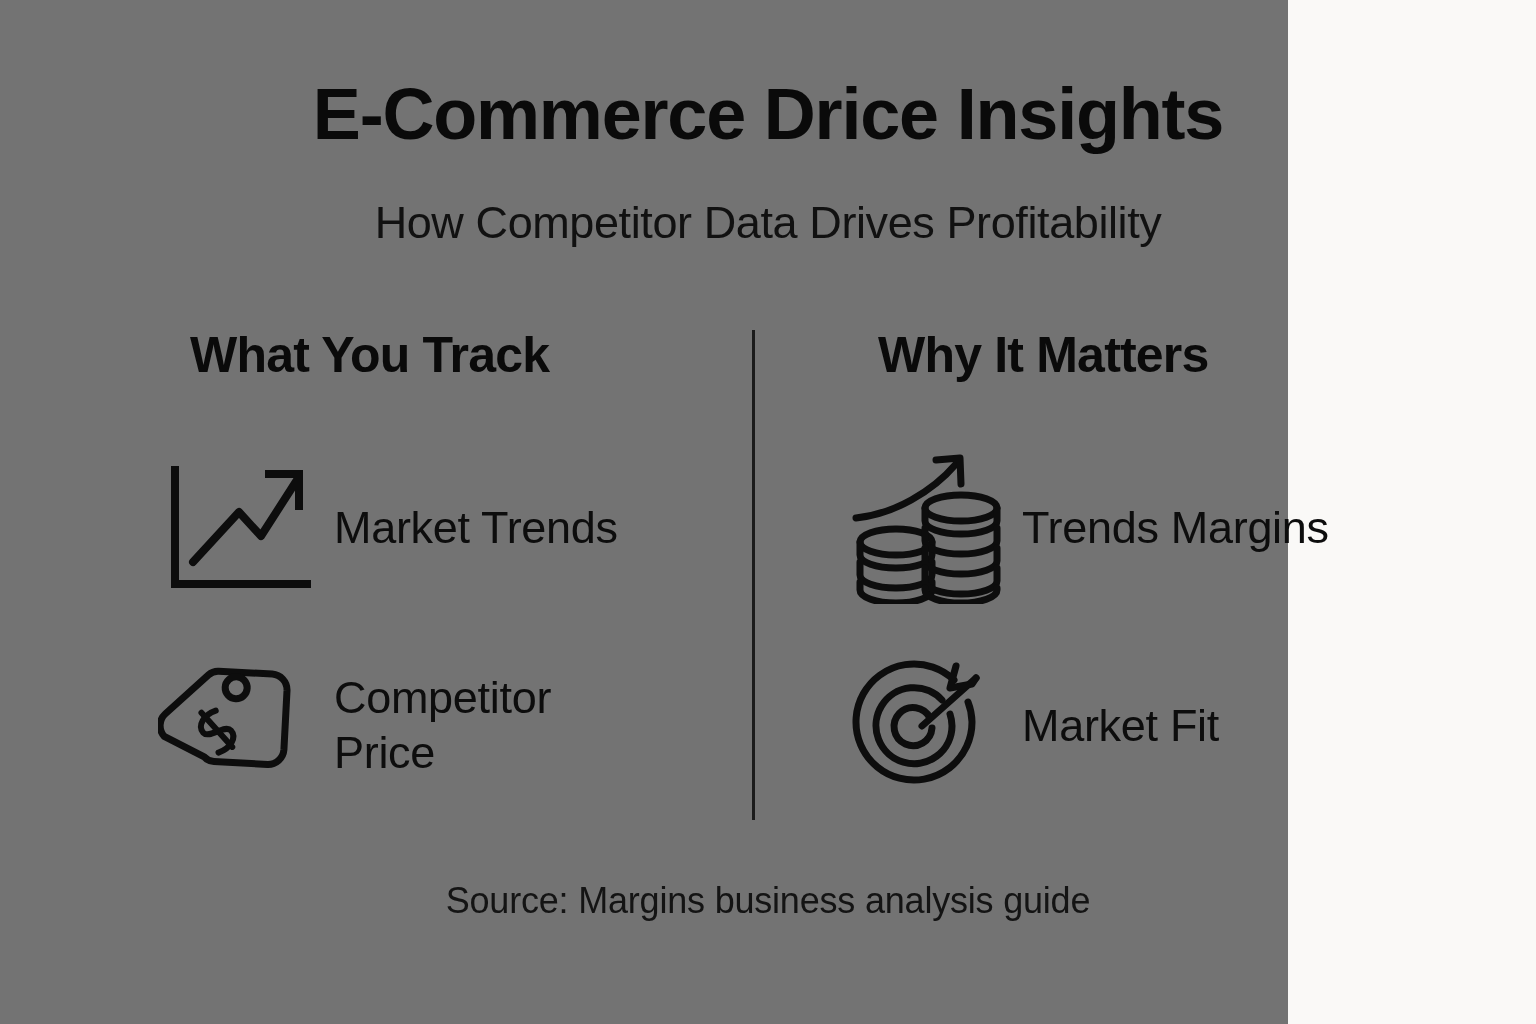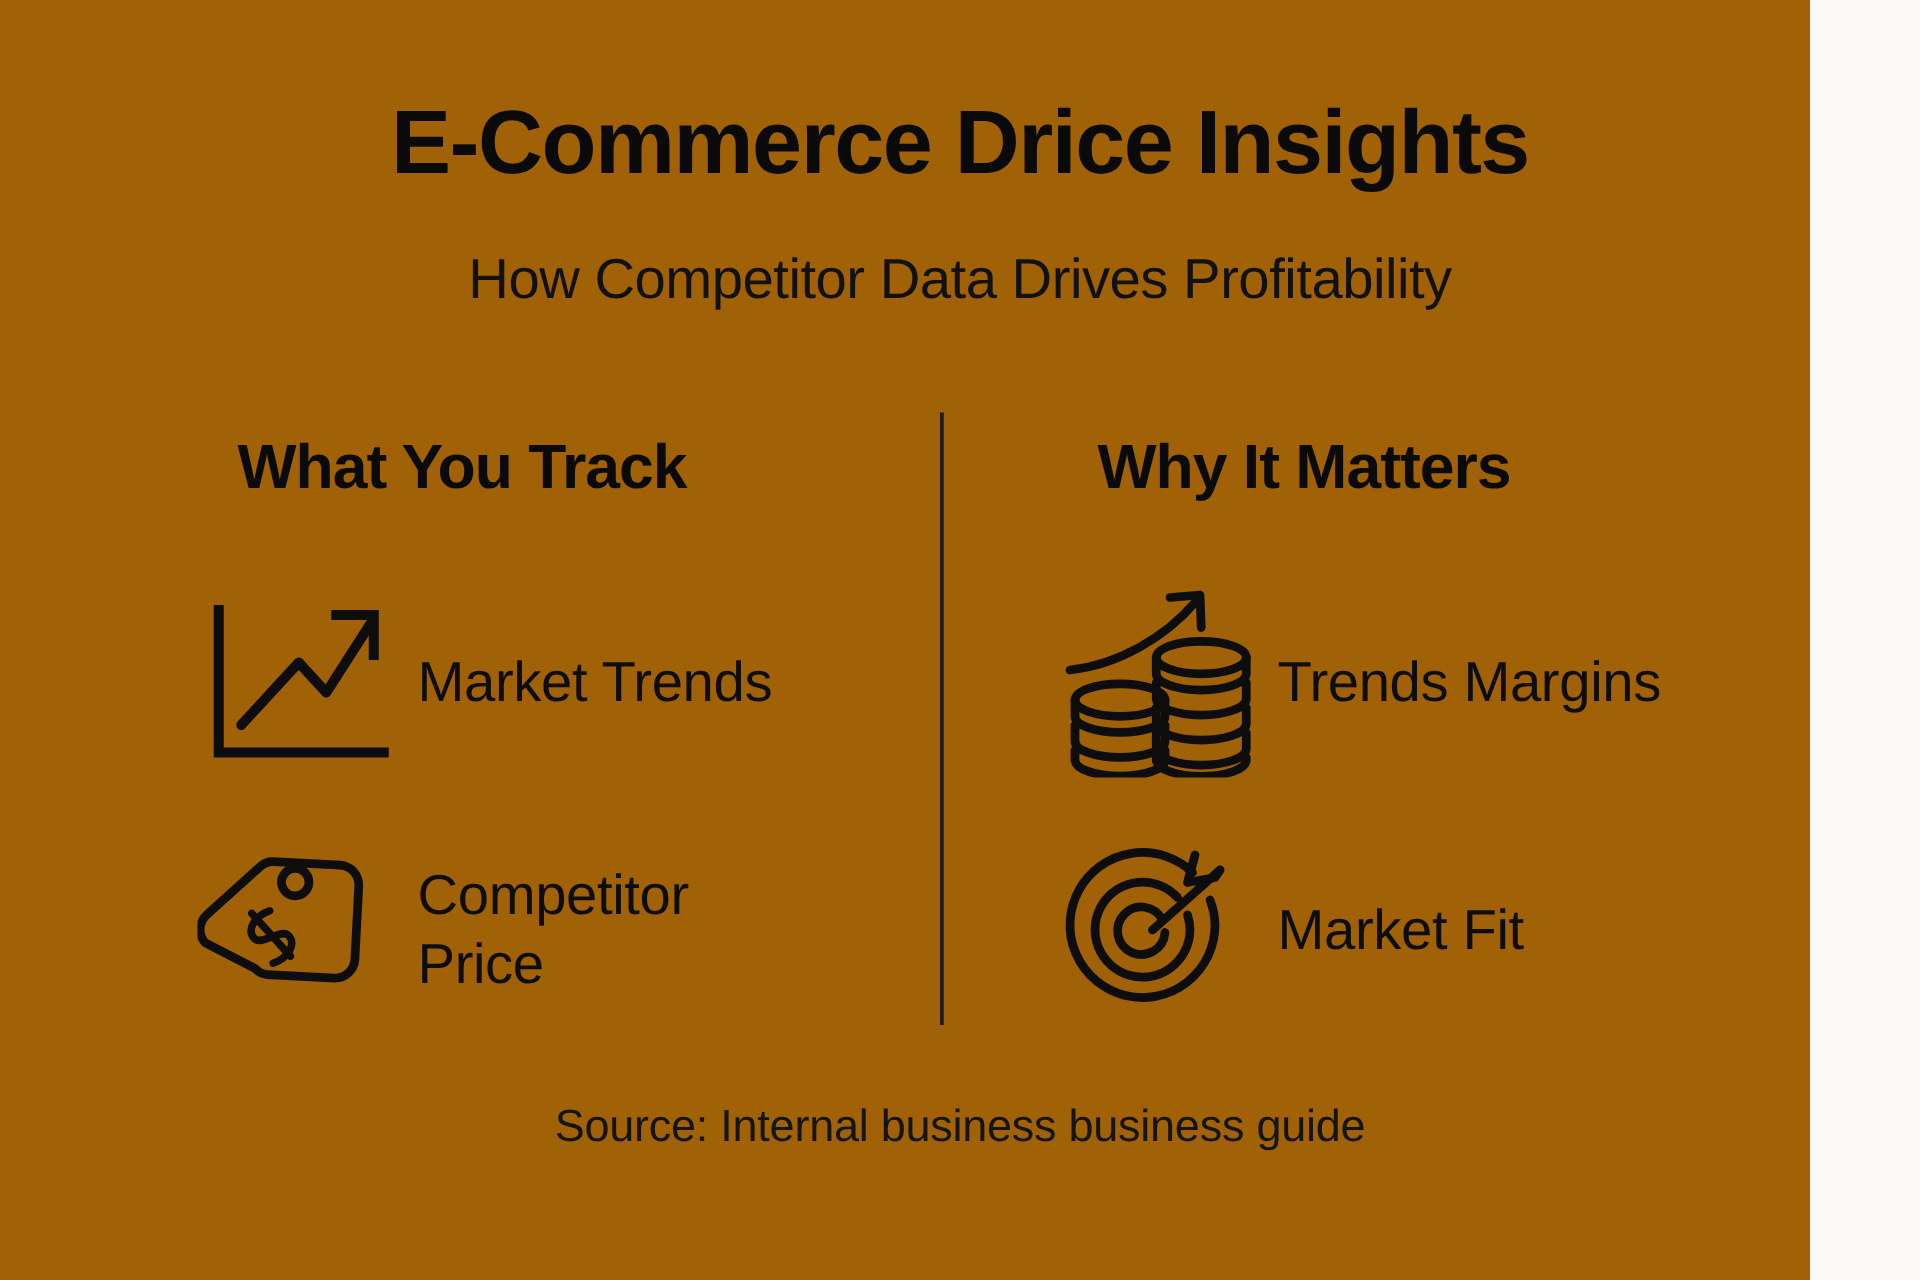--- a/index.html
+++ b/index.html
@@ -10,23 +10,23 @@
     width: 1536px;
     height: 1024px;
     background: #faf9f7;
     font-family: "Liberation Sans", sans-serif;
     color: #0d0d0d;
     overflow: hidden;
   }
 
   #infographic {
     position: relative;
-    width: 1448px;
+    width: 1288px;
     height: 1024px;
-    background: #a16207;
+    background: #737373;
   }
 
   
   .header {
     position: absolute;
     top: 78px;
     left: 0;
     width: 1536px;
     text-align: center;
   }
@@ -61,21 +61,21 @@
   .divider {
     position: absolute;
     left: 752px;
     top: 0px;
     width: 3px;
     height: 490px;
     background: #1b1b1b;
   }
   .column {
     position: absolute;
-    top: 18px;
+    top: 0;
     width: 600px;
   }
   .column.left  { left: 152px; }
   .column.right { left: 840px; }
 
   .col-heading {
     font-size: 50px;
     font-weight: 700;
     letter-spacing: -0.8px;
     line-height: 1;
@@ -220,15 +220,15 @@
             </svg>
           </div>
           <div class="row-label">Market Fit</div>
         </div>
 
       </div>
     </div>
 
   </div>
 
-  <div class="source">Source: Internal business business guide</div>
+  <div class="source">Source: Margins business analysis guide</div>
 
 </div>
 
 </body></html>

